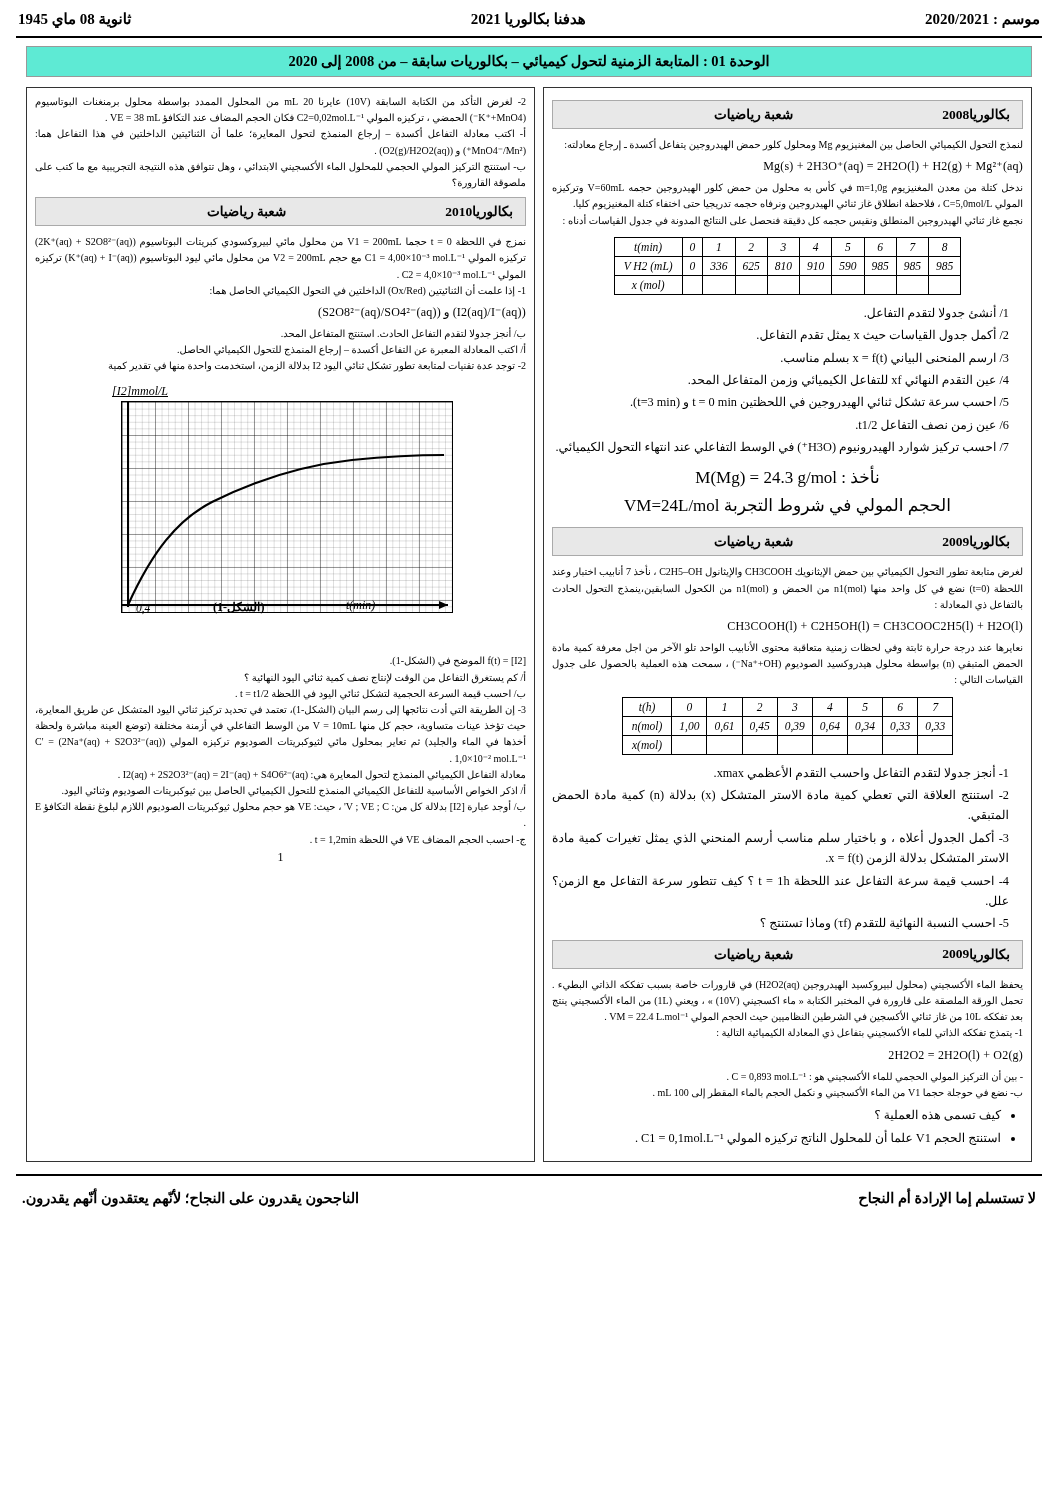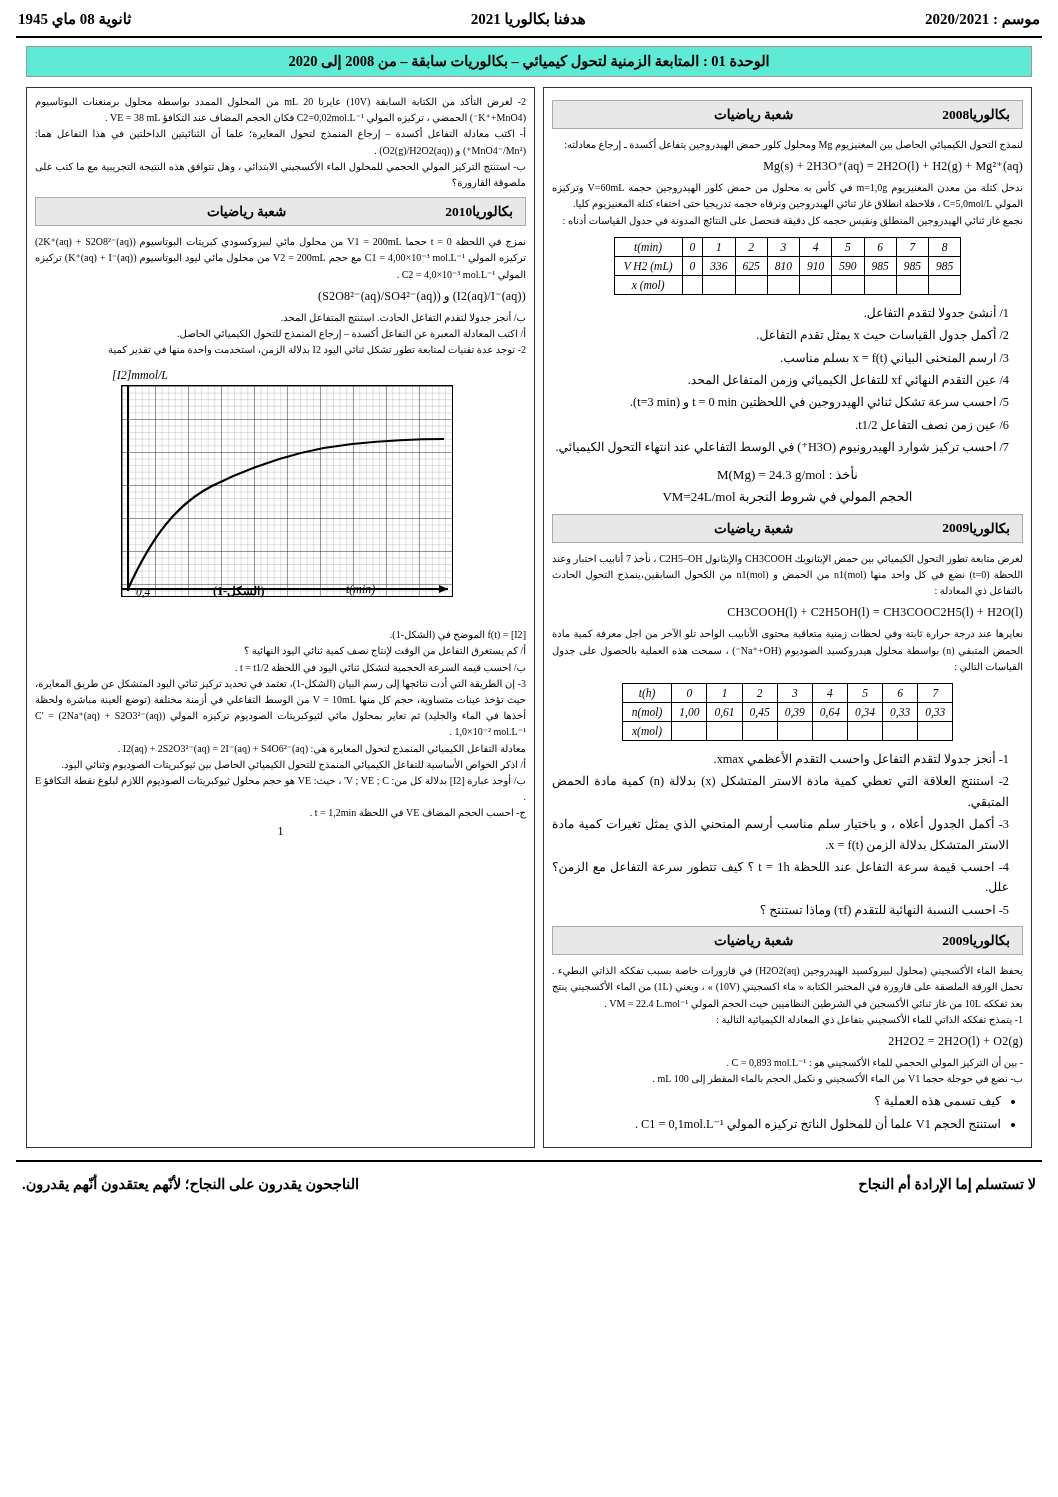--- a/index.html
+++ b/index.html
@@ -100,30 +100,31 @@
   
   ol.qs{
     margin:6px 0 2px 0;
     padding:0 14px 0 0;
     list-style:none;
     font-size:12.3px;
     line-height:1.66;
   }
   ol.qs li{margin:2px 0;text-align:justify;}
   .note-box{
-    font-size:13px;
+    font-size:17px;
     text-align:center;
     margin:6px 0;
     line-height:1.7;
   }
   
   .chart-wrap{
-    margin:10px auto 4px auto;
+    margin:10px auto 14px auto;
     width:345px;
     position:relative;
+    text-decoration:underline;
   }
   .chart-title{
     font-size:12px;
     font-style:italic;
     margin:0 0 2px 4px;
     direction:ltr;
     text-align:left;
   }
   .grid-box{
     position:relative;
@@ -348,20 +349,21 @@
       <div class="txt">أ- اكتب معادلة التفاعل أكسدة – إرجاع المنمذج لتحول المعايرة؛ علما أن الثنائيتين الداخلتين في هذا التفاعل هما: (MnO4⁻/Mn²⁺) و (O2(g)/H2O2(aq)) .</div>
       <div class="txt">ب- استنتج التركيز المولي الحجمي للمحلول الماء الأكسجيني الابتدائي ، وهل تتوافق هذه النتيجة التجريبية مع ما كتب على ملصوقة القارورة؟</div>
 
       <div class="bac-bar">
         <span>بكالوريا</span>
         <span>2010</span>
         <span class="mid">شعبة رياضيات</span>
       </div>
 
       <div class="txt">نمزج في اللحظة t = 0 حجما V1 = 200mL من محلول مائي لبيروكسودي كبريتات البوتاسيوم (2K⁺(aq) + S2O8²⁻(aq)) تركيزه المولي C1 = 4,00×10⁻³ mol.L⁻¹ مع حجم V2 = 200mL من محلول مائي ليود البوتاسيوم (K⁺(aq) + I⁻(aq)) تركيزه المولي C2 = 4,0×10⁻³ mol.L⁻¹ .</div>
+      <div class="txt">1- إذا علمت أن الثنائيتين (Ox/Red) الداخلتين في التحول الكيميائي الحاصل هما:</div>
       <div class="eq">(I2(aq)/I⁻(aq))   و   (S2O8²⁻(aq)/SO4²⁻(aq))</div>
       <div class="txt">ب/ أنجز جدولا لتقدم التفاعل الحادث. استنتج المتفاعل المحد.</div>
       <div class="txt">أ/ اكتب المعادلة المعبرة عن التفاعل أكسدة – إرجاع المنمذج للتحول الكيميائي الحاصل.</div>
       <div class="txt">2- توجد عدة تقنيات لمتابعة تطور تشكل ثنائي اليود I2 بدلالة الزمن، استخدمت واحدة منها في تقدير كمية</div>
 
       <div class="chart-wrap">
         <div class="chart-title">[I2]mmol/L</div>
         <div class="grid-box">
           <svg viewBox="0 0 330 210" preserveAspectRatio="none">
 

